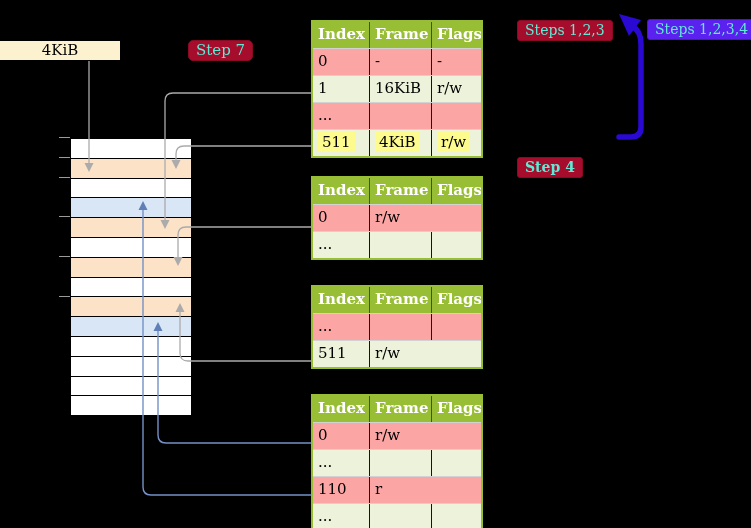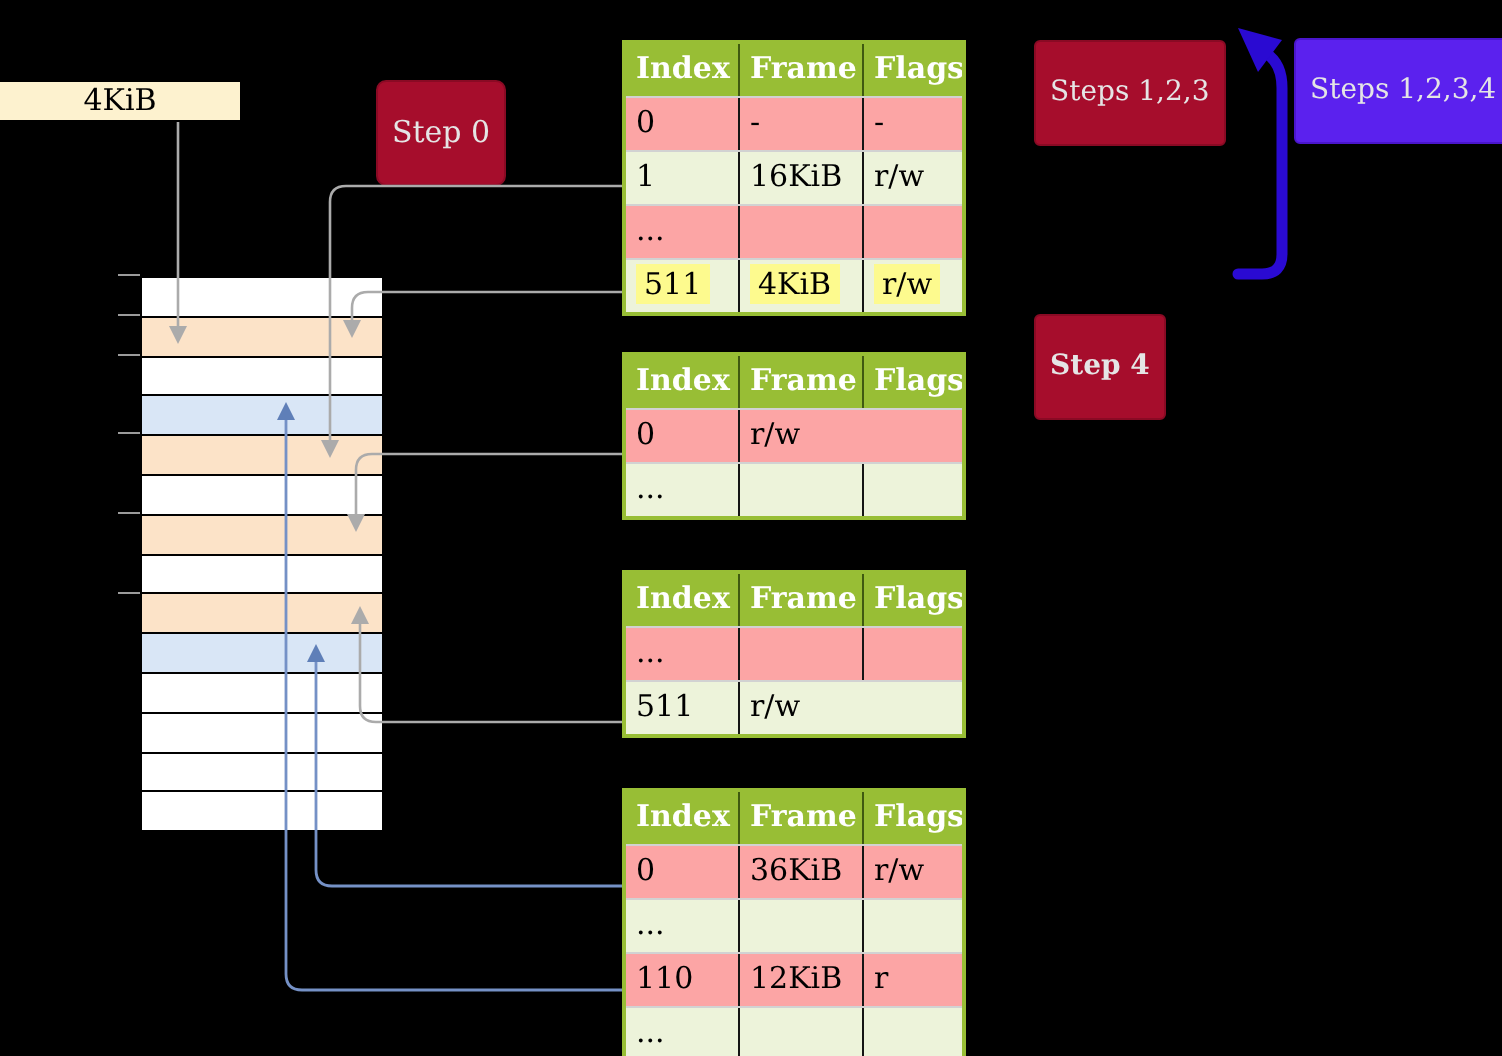--- a/index.html
+++ b/index.html
@@ -4,22 +4,22 @@
 <style>
   html,body{margin:0;padding:0;background:#000;}
   body{width:751px;height:528px;overflow:hidden;position:relative;
        font-family:"DejaVu Serif", serif;}
 
   
   .sizebox{position:absolute;left:0;top:41px;width:120px;height:19px;
     background:#fdf2cf;color:#000;font-size:15px;line-height:19px;text-align:center;}
 
   
-  .badge{position:absolute;color:#e5e5e5;font-size:14px;line-height:17px;
-    padding:17px 7px;border-radius:3px;white-space:nowrap;}
+  .badge{position:absolute;color:#5eead4;font-size:14px;line-height:17px;
+    padding:1px 7px;border-radius:3px;white-space:nowrap;}
   .badge.red{background:#a60d2c;border:1px solid #8a0a24;}
   #badge-step0{left:188px;top:40px;border-radius:5px;font-size:15px;}
   #badge-steps123{left:517px;top:20px;}
   #badge-step4{left:517px;top:157px;font-weight:bold;}
   #badge-steps1234{left:647px;top:19px;background:#5b21ee;border:1px solid #4a16cc;}
 
   
   .memstack{position:absolute;left:70px;top:138px;width:120px;border:1px solid #000;}
   .frame{height:18.8px;border-bottom:1px solid #000;}
   .frame:last-child{border-bottom:none;}
@@ -41,21 +41,21 @@
   .phead .cell:first-child{border-left:none;}
   .hl{background:#fdfa8e;padding:1px 4px;}
 
   svg.overlay{position:absolute;left:0;top:0;pointer-events:none;}
 </style>
 </head>
 <body>
 
 <div class="sizebox">4KiB</div>
 
-<div class="badge red" id="badge-step0">Step 0</div>
+<div class="badge red" id="badge-step0">Step 7</div>
 <div class="badge red" id="badge-steps123">Steps 1,2,3</div>
 <div class="badge" id="badge-steps1234">Steps 1,2,3,4</div>
 <div class="badge red" id="badge-step4">Step 4</div>
 
 <div class="memstack">
   <div class="frame c-white"></div>
   <div class="frame c-peach"></div>
   <div class="frame c-white"></div>
   <div class="frame c-blue"></div>
   <div class="frame c-peach"></div>
@@ -140,31 +140,29 @@
 </div>
 
 <div class="ptable" style="top:394px">
   <div class="prow phead">
     <div class="cell">Index</div>
     <div class="cell">Frame</div>
     <div class="cell">Flags</div>
   </div>
   <div class="prow">
     <div class="cell">0</div>
-    <div class="cell">36KiB</div>
     <div class="cell">r/w</div>
   </div>
   <div class="prow alt">
     <div class="cell">...</div>
     <div class="cell"></div>
     <div class="cell"></div>
   </div>
   <div class="prow">
     <div class="cell">110</div>
-    <div class="cell">12KiB</div>
     <div class="cell">r</div>
   </div>
   <div class="prow alt">
     <div class="cell">...</div>
     <div class="cell"></div>
     <div class="cell"></div>
   </div>
 </div>
 
 <svg class="overlay" width="751" height="528" viewBox="0 0 751 528">

